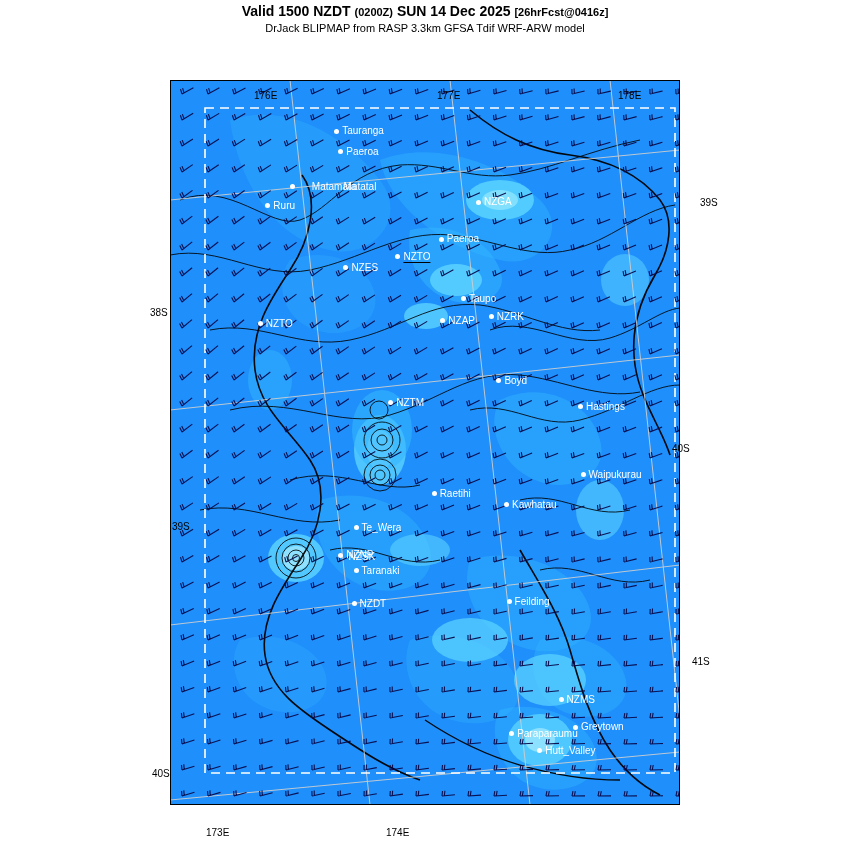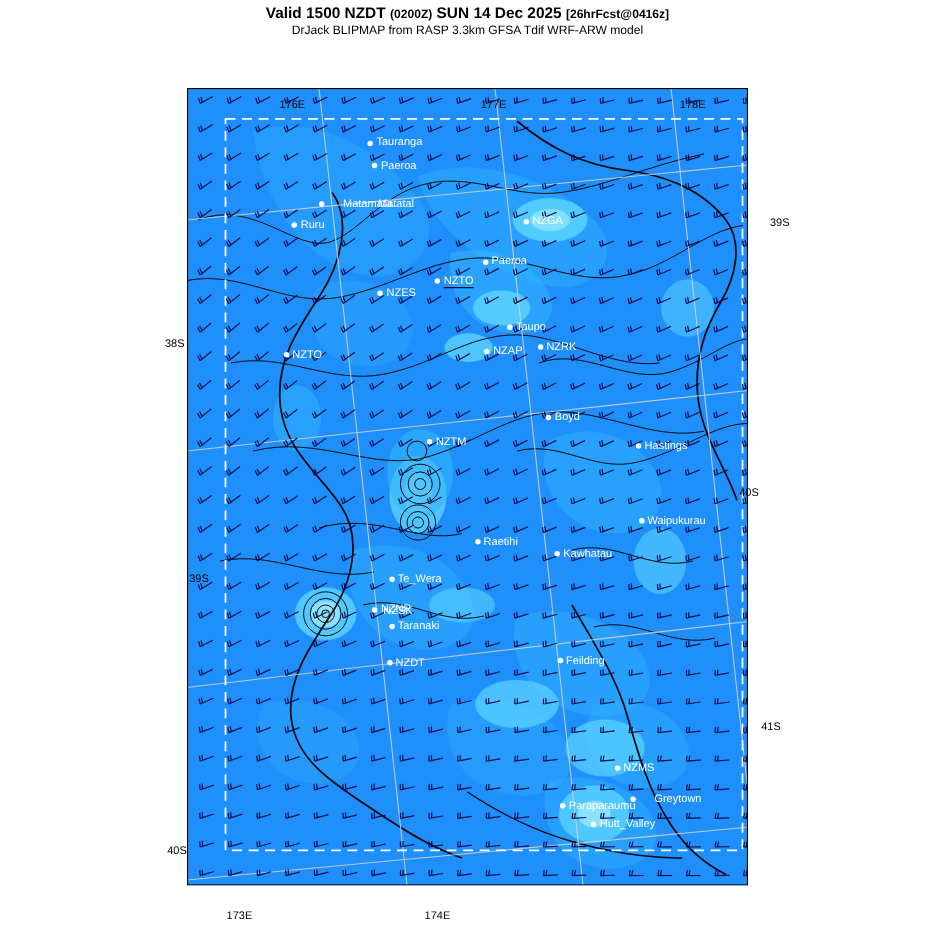--- a/index.html
+++ b/index.html
@@ -715,21 +715,21 @@
       <div style="position: absolute; left: 261.63px; top: 403.825px; white-space: nowrap;"><span style="display: inline-block; width: 5px; height: 5px; border-radius: 50%; background: rgb(255, 255, 255); vertical-align: middle; margin-right: 3px;"></span><span style="font-size: 10px; color: rgb(255, 255, 255); vertical-align: middle;">Raetihi</span></div>
       <div style="position: absolute; left: 410.55px; top: 384.975px; white-space: nowrap;"><span style="display: inline-block; width: 5px; height: 5px; border-radius: 50%; background: rgb(255, 255, 255); vertical-align: middle; margin-right: 3px;"></span><span style="font-size: 10px; color: rgb(255, 255, 255); vertical-align: middle;">Waipukurau</span></div>
       <div style="position: absolute; left: 334.05px; top: 414.7px; white-space: nowrap;"><span style="display: inline-block; width: 5px; height: 5px; border-radius: 50%; background: rgb(255, 255, 255); vertical-align: middle; margin-right: 3px;"></span><span style="font-size: 10px; color: rgb(255, 255, 255); vertical-align: middle;">Kawhatau</span></div>
       <div style="position: absolute; left: 183.6px; top: 437.9px; white-space: nowrap;"><span style="display: inline-block; width: 5px; height: 5px; border-radius: 50%; background: rgb(255, 255, 255); vertical-align: middle; margin-right: 3px;"></span><span style="font-size: 10px; color: rgb(255, 255, 255); vertical-align: middle;">Te_Wera</span></div>
       <div style="position: absolute; left: 168.3px; top: 465.45px; white-space: nowrap;"><span style="display: inline-block; width: 5px; height: 5px; border-radius: 50%; background: rgb(255, 255, 255); vertical-align: middle; margin-right: 3px;"></span><span style="font-size: 10px; color: rgb(255, 255, 255); vertical-align: middle;">NZNP</span></div>
       <div style="position: absolute; left: 178.5px; top: 466.9px; white-space: nowrap;"><span style="font-size: 10px; color: rgb(255, 255, 255); vertical-align: middle;">NZSK</span></div>
       <div style="position: absolute; left: 183.6px; top: 480.675px; white-space: nowrap;"><span style="display: inline-block; width: 5px; height: 5px; border-radius: 50%; background: rgb(255, 255, 255); vertical-align: middle; margin-right: 3px;"></span><span style="font-size: 10px; color: rgb(255, 255, 255); vertical-align: middle;">Taranaki</span></div>
       <div style="position: absolute; left: 181.56px; top: 514.025px; white-space: nowrap;"><span style="display: inline-block; width: 5px; height: 5px; border-radius: 50%; background: rgb(255, 255, 255); vertical-align: middle; margin-right: 3px;"></span><span style="font-size: 10px; color: rgb(255, 255, 255); vertical-align: middle;">NZDT</span></div>
       <div style="position: absolute; left: 336.6px; top: 511.85px; white-space: nowrap;"><span style="display: inline-block; width: 5px; height: 5px; border-radius: 50%; background: rgb(255, 255, 255); vertical-align: middle; margin-right: 3px;"></span><span style="font-size: 10px; color: rgb(255, 255, 255); vertical-align: middle;">Feilding</span></div>
       <div style="position: absolute; left: 388.62px; top: 609.725px; white-space: nowrap;"><span style="display: inline-block; width: 5px; height: 5px; border-radius: 50%; background: rgb(255, 255, 255); vertical-align: middle; margin-right: 3px;"></span><span style="font-size: 10px; color: rgb(255, 255, 255); vertical-align: middle;">NZMS</span></div>
-      <div style="position: absolute; left: 402.9px; top: 637.275px; white-space: nowrap;"><span style="display: inline-block; width: 5px; height: 5px; border-radius: 50%; background: rgb(255, 255, 255); vertical-align: middle; margin-right: 3px;"></span><span style="font-size: 10px; color: rgb(255, 255, 255); vertical-align: middle; margin-left: 14px;">Greytown</span></div>
+      <div style="position: absolute; left: 402.9px; top: 637.275px; white-space: nowrap;"><span style="display: inline-block; width: 5px; height: 5px; border-radius: 50%; background: rgb(255, 255, 255); vertical-align: middle; margin-right: 3px;"></span><span style="font-size: 10px; color: rgb(255, 255, 255); vertical-align: middle;">Greytown</span></div>
       <div style="position: absolute; left: 339.15px; top: 643.8px; white-space: nowrap;"><span style="display: inline-block; width: 5px; height: 5px; border-radius: 50%; background: rgb(255, 255, 255); vertical-align: middle; margin-right: 3px;"></span><span style="font-size: 10px; color: rgb(255, 255, 255); vertical-align: middle;">Paraparaumu</span></div>
       <div style="position: absolute; left: 367.2px; top: 661.2px; white-space: nowrap;"><span style="display: inline-block; width: 5px; height: 5px; border-radius: 50%; background: rgb(255, 255, 255); vertical-align: middle; margin-right: 3px;"></span><span style="font-size: 10px; color: rgb(255, 255, 255); vertical-align: middle;">Hutt_Valley</span></div>
     </div>
 
 </div>
 
 <div class="axlabel" style="left:254px;top:66px;">176E</div>
 <div class="axlabel" style="left:437px;top:66px;">177E</div>
 <div class="axlabel" style="left:618px;top:66px;">178E</div>
 <div class="axlabel" style="left:206px;top:803px;">173E</div>

